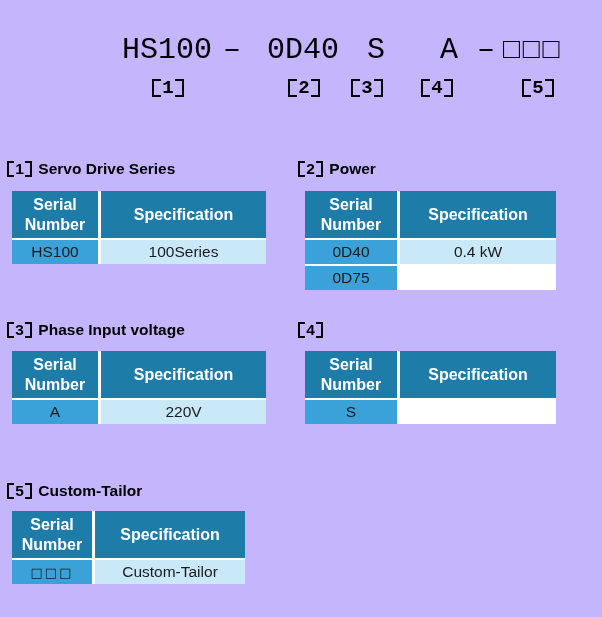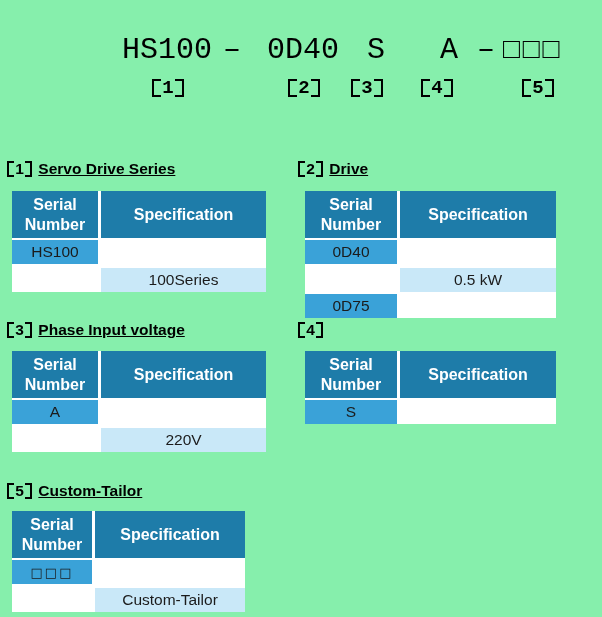--- a/index.html
+++ b/index.html
@@ -1,17 +1,17 @@
 <!DOCTYPE html>
 <html style="--header_bg: #1e7ca9; --header_text: #ffffff; --serial_bg: #3aa2d8; --spec_bg: #c9e8f8; --body_text: #1b1b1b;"><head>
 <meta charset="utf-8">
 <style>
   html,body{margin:0;padding:0;background:#fff;}
   #canvas{
-    position:relative;width:602px;height:617px;background:#86efac;overflow:hidden;
+    position:relative;width:602px;height:617px;background:#c4b5fd;overflow:hidden;
     font-family:"Liberation Sans","DejaVu Sans",sans-serif;
   }
   
   .model-seg{
     position:absolute;top:35px;line-height:1;font-size:30px;color:#000;white-space:pre;
     font-family:"Liberation Mono","DejaVu Sans Mono","DejaVu Sans",monospace;
   }
   .model-seg.squares{letter-spacing:3px;font-size:28px;top:37px;}
   
   .callout{
@@ -21,35 +21,35 @@
   }
   .lb{display:inline-block;box-sizing:border-box;width:0.46em;height:0.98em;
       border:0.135em solid #000;flex:none;}
   .lb-open{border-right:none;margin-right:0.08em;}
   .lb-close{border-left:none;margin-left:0.08em;}
   
   .sec-title{
     position:absolute;height:20px;display:flex;align-items:center;
     font-size:15.5px;font-weight:bold;color:#000;
   }
-  .sec-title .sec-text{margin-left:6px;text-decoration:underline;}
+  .sec-title .sec-text{margin-left:6px;}
   
   .tbl{position:absolute;display:grid;column-gap:3px;row-gap:2px;background:#fff;}
   .th{
     background:var(--header_bg,#1e7ca9);color:var(--header_text,#fff);
     font-weight:bold;font-size:16px;line-height:1.25;height:47px;
     display:flex;align-items:center;justify-content:center;text-align:center;
     padding:0 6px;box-sizing:border-box;
   }
   .td{
     height:24px;display:flex;align-items:center;justify-content:center;
     font-size:15.5px;color:var(--body_text,#1b1b1b);
   }
   .td.serial{background:var(--serial_bg,#3aa2d8);}
-  .td.spec{background:var(--spec_bg,#c9e8f8);margin-top:28px;}
+  .td.spec{background:var(--spec_bg,#c9e8f8);}
   .td.sq-cell{font-size:13px;letter-spacing:2px;font-family:"DejaVu Sans",sans-serif;}
 </style>
 </head>
 <body>
 
 <div id="canvas">
 
   <div>
     <span class="model-seg" style="left:122px">HS100</span>
     <span class="model-seg" style="left:223px">–</span>
@@ -96,27 +96,27 @@
     <div class="th">Serial Number</div>
     <div class="th">Specification</div>
     <div class="td serial">HS100</div>
     <div class="td spec">100Series</div>
   </div>
 
   <div class="sec-title" style="left:298px;top:159px">
     <span class="lb lb-open"></span>
       <span>2</span>
       <span class="lb lb-close"></span>
-    <span class="sec-text">Drive</span>
+    <span class="sec-text">Power</span>
   </div>
   <div class="tbl" style="left:305px;top:191px;grid-template-columns:92px 156px">
     <div class="th">Serial Number</div>
     <div class="th">Specification</div>
     <div class="td serial">0D40</div>
-    <div class="td spec">0.5 kW</div>
+    <div class="td spec">0.4 kW</div>
     <div class="td serial">0D75</div>
   </div>
 
   <div class="sec-title" style="left:7px;top:320px">
     <span class="lb lb-open"></span>
       <span>3</span>
       <span class="lb lb-close"></span>
     <span class="sec-text">Phase Input voltage</span>
   </div>
   <div class="tbl" style="left:12px;top:351px;grid-template-columns:86px 165px">

